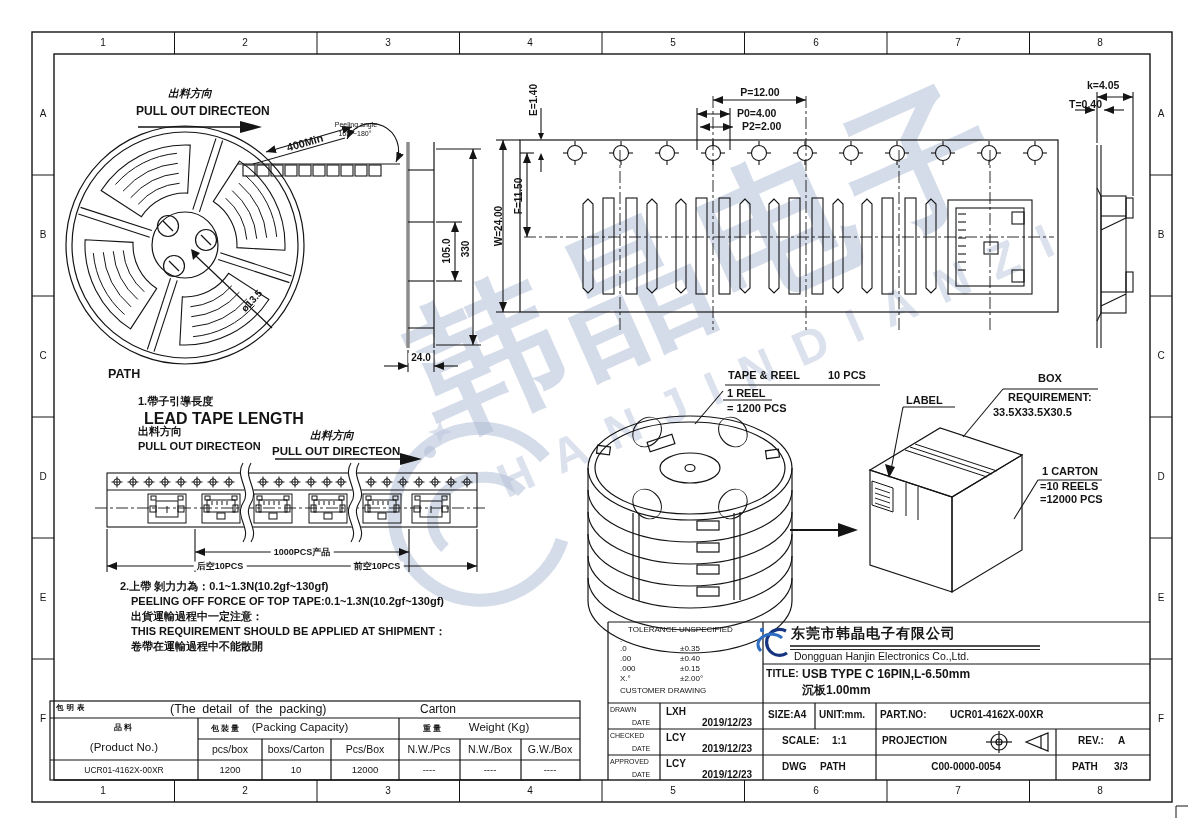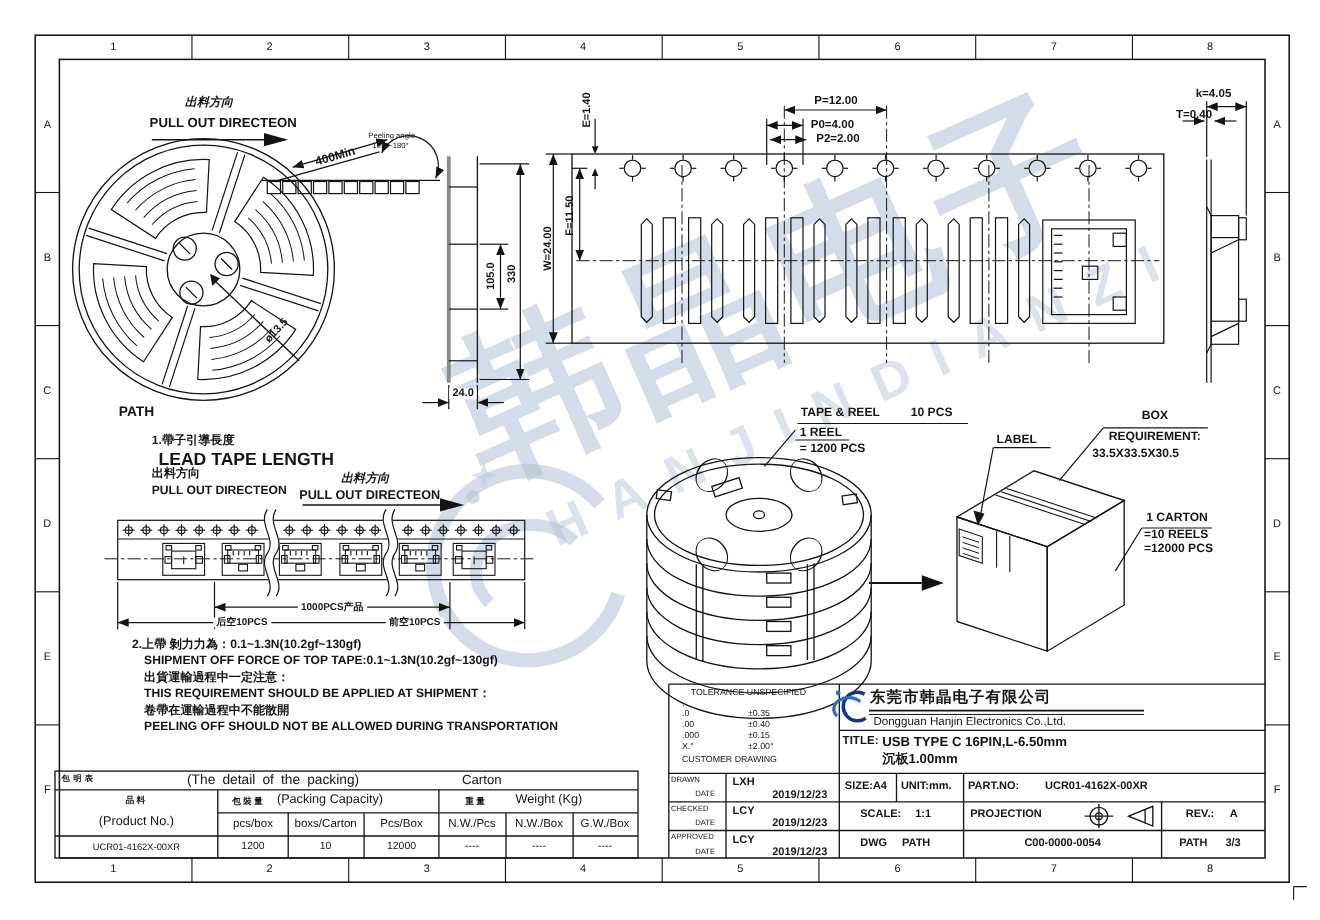--- a/index.html
+++ b/index.html
@@ -486,25 +486,24 @@
   <div class="t b" style="left:138px;top:396px;font-size:11px">1.帶子引導長度</div>
   <div class="t b" style="left:144px;top:411px;font-size:16px">LEAD TAPE LENGTH</div>
   <div class="t b" style="left:138px;top:426px;font-size:11px">出料方向</div>
   <div class="t b" style="left:138px;top:441px;font-size:11px">PULL OUT DIRECTEON</div>
   <div class="t b i" style="left:310px;top:430px;font-size:11px">出料方向</div>
   <div class="t b" style="left:272px;top:446px;font-size:11.5px">PULL OUT DIRECTEON</div>
   <div class="t b ctr wbg" style="left:302px;top:552px;font-size:9px">1000PCS产品</div>
   <div class="t b ctr wbg" style="left:220px;top:566px;font-size:9px">后空10PCS</div>
   <div class="t b ctr wbg" style="left:377px;top:566px;font-size:9px">前空10PCS</div>
   <div class="t b" style="left:120px;top:581px;font-size:11px">2.上帶 剝力力為：0.1~1.3N(10.2gf~130gf)</div>
-  <div class="t b" style="left:131px;top:596px;font-size:11px">SHIPMENT OFF FORCE OF TOP TAPE:0.1~1.3N(10.2gf~130gf)</div>
+  <div class="t b" style="left:131px;top:596px;font-size:11px">PEELING OFF FORCE OF TOP TAPE:0.1~1.3N(10.2gf~130gf)</div>
   <div class="t b" style="left:131px;top:611px;font-size:11px">出貨運輸過程中一定注意：</div>
   <div class="t b" style="left:131px;top:626px;font-size:11px">THIS REQUIREMENT SHOULD BE APPLIED AT SHIPMENT：</div>
   <div class="t b" style="left:131px;top:641px;font-size:11px">卷帶在運輸過程中不能散開</div>
-  <div class="t b" style="left:131px;top:656px;font-size:11px">PEELING OFF SHOULD NOT BE ALLOWED DURING TRANSPORTATION</div>
 
   <div class="t b" style="left:728px;top:370px;font-size:11px">TAPE &amp; REEL</div>
   <div class="t b" style="left:828px;top:370px;font-size:11px">10 PCS</div>
   <div class="t b" style="left:727px;top:388px;font-size:11px">1 REEL</div>
   <div class="t b" style="left:727px;top:403px;font-size:11px">= 1200 PCS</div>
   <div class="t b" style="left:906px;top:395px;font-size:11px">LABEL</div>
   <div class="t b" style="left:1038px;top:373px;font-size:11px">BOX</div>
   <div class="t b" style="left:1008px;top:392px;font-size:11px">REQUIREMENT:</div>
   <div class="t b" style="left:993px;top:407px;font-size:11px">33.5X33.5X30.5</div>
   <div class="t b" style="left:1042px;top:466px;font-size:11px">1 CARTON</div>

